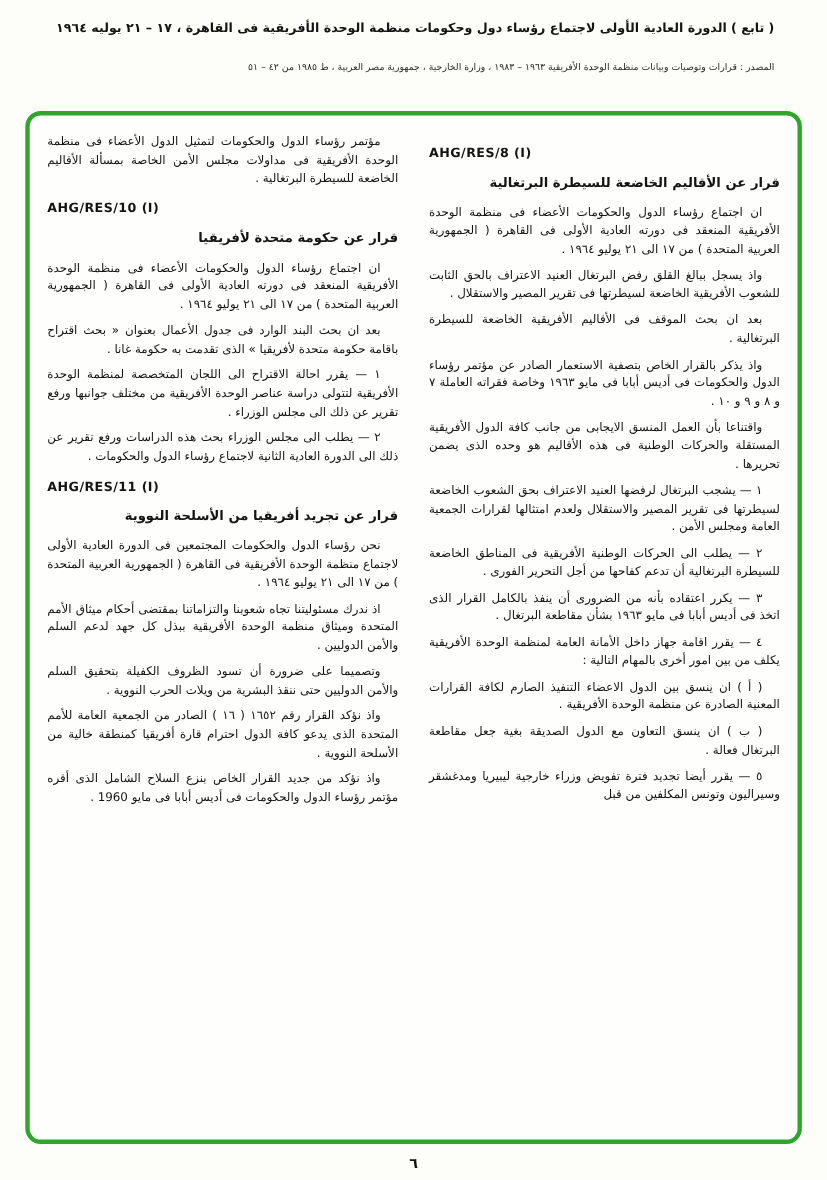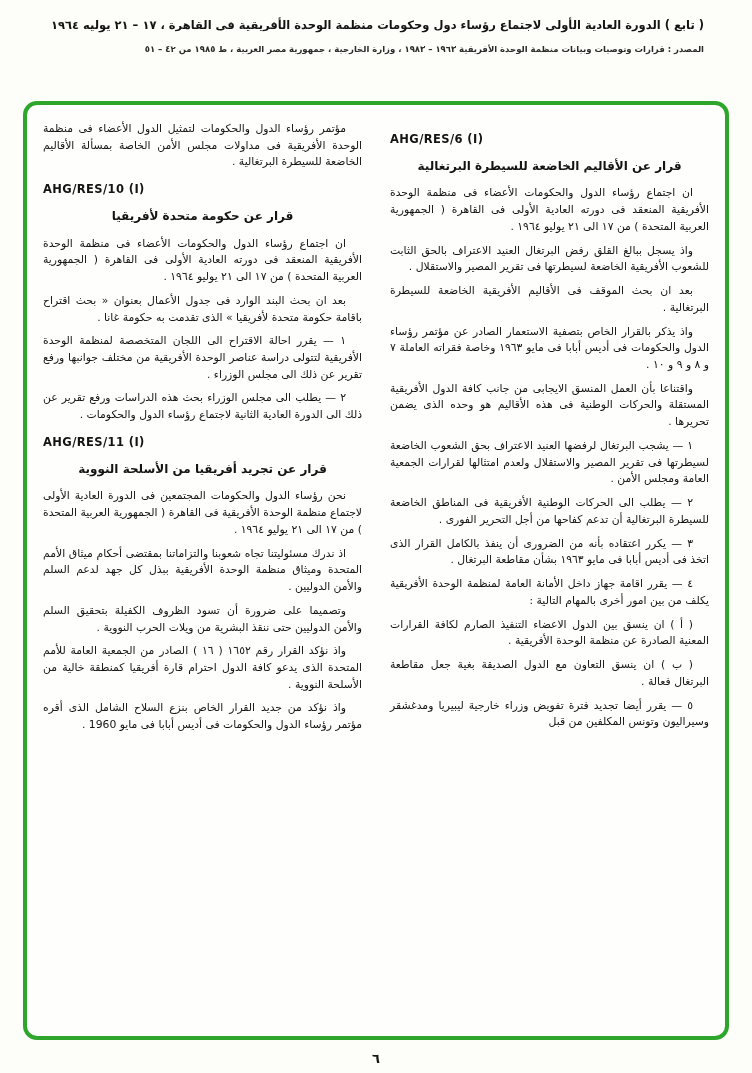--- a/index.html
+++ b/index.html
@@ -19,23 +19,23 @@
     direction: rtl;
     text-align: right;
   }
   .doc-header .h1 {
     font-size: 11.5px;
     font-weight: bold;
     line-height: 1.6;
     letter-spacing: 0.2px;
   }
   .doc-header .h2 {
-    margin-top: 10px;
+    margin-top: 23px;
     font-size: 8.5px;
-    font-weight: bold;
+    font-weight: normal;
     color: #2a2a2a;
   }
   .frame {
     position: absolute;
     top: 101px;
     left: 23px;
     width: 706px;
     bottom: 33px;
     border: 4px solid #2ea52b;
     border-radius: 14px;
@@ -61,21 +61,21 @@
   .block.label {
     direction: ltr;
     text-align: left;
     font-weight: bold;
     font-size: 11.5px;
     letter-spacing: 0.4px;
     margin: 10px 0 8px 0;
     text-indent: 0;
   }
   .block.title {
-    text-align: center;
+    text-align: right;
     font-weight: bold;
     font-size: 12px;
     margin: 2px 0 10px 0;
     text-indent: 0;
   }
   .page-number {
     position: absolute;
     bottom: 7px;
     left: 0;
     width: 100%;
@@ -90,21 +90,21 @@
 <div class="page">
 
   <header class="doc-header">
     <div class="h1">( تابع )  الدورة العادية الأولى لاجتماع رؤساء دول وحكومات منظمة الوحدة الأفريقية فى القاهرة ، ١٧ – ٢١ يوليه ١٩٦٤</div>
     <div class="h2">المصدر : قرارات وتوصيات وبيانات منظمة الوحدة الأفريقية ١٩٦٣ – ١٩٨٣ ، وزارة الخارجية ، جمهورية مصر العربية ، ط ١٩٨٥ من ٤٢ – ٥١</div>
   </header>
 
   <div class="frame" style="border-color: rgb(46, 165, 43);">
     <div class="cols">
       <div class="col" id="col-right">
-          <div class="block label">AHG/RES/6 (I)</div>
+          <div class="block label">AHG/RES/8 (I)</div>
           <div class="block title">قرار عن الأقاليم الخاضعة للسيطرة البرتغالية</div>
           <div class="block paragraph">ان اجتماع رؤساء الدول والحكومات الأعضاء فى منظمة الوحدة الأفريقية المنعقد فى دورته العادية الأولى فى القاهرة ( الجمهورية العربية المتحدة ) من ١٧ الى ٢١ يوليو ١٩٦٤ .</div>
           <div class="block paragraph">واذ يسجل ببالغ القلق رفض البرتغال العنيد الاعتراف بالحق الثابت للشعوب الأفريقية الخاضعة لسيطرتها فى تقرير المصير والاستقلال .</div>
           <div class="block paragraph">بعد ان بحث الموقف فى الأقاليم الأفريقية الخاضعة للسيطرة البرتغالية .</div>
           <div class="block paragraph">واذ يذكر بالقرار الخاص بتصفية الاستعمار الصادر عن مؤتمر رؤساء الدول والحكومات فى أديس أبابا فى مايو ١٩٦٣ وخاصة فقراته العاملة ٧ و ٨ و ٩ و ١٠ .</div>
           <div class="block paragraph">واقتناعا بأن العمل المنسق الايجابى من جانب كافة الدول الأفريقية المستقلة والحركات الوطنية فى هذه الأقاليم هو وحده الذى يضمن تحريرها .</div>
           <div class="block paragraph">١ — يشجب البرتغال لرفضها العنيد الاعتراف بحق الشعوب الخاضعة لسيطرتها فى تقرير المصير والاستقلال ولعدم امتثالها لقرارات الجمعية العامة ومجلس الأمن .</div>
           <div class="block paragraph">٢ — يطلب الى الحركات الوطنية الأفريقية فى المناطق الخاضعة للسيطرة البرتغالية أن تدعم كفاحها من أجل التحرير الفورى .</div>
           <div class="block paragraph">٣ — يكرر اعتقاده بأنه من الضرورى أن ينفذ بالكامل القرار الذى اتخذ فى أديس أبابا فى مايو ١٩٦٣ بشأن مقاطعة البرتغال .</div>
           <div class="block paragraph">٤ — يقرر اقامة جهاز داخل الأمانة العامة لمنظمة الوحدة الأفريقية يكلف من بين امور أخرى بالمهام التالية :</div>

